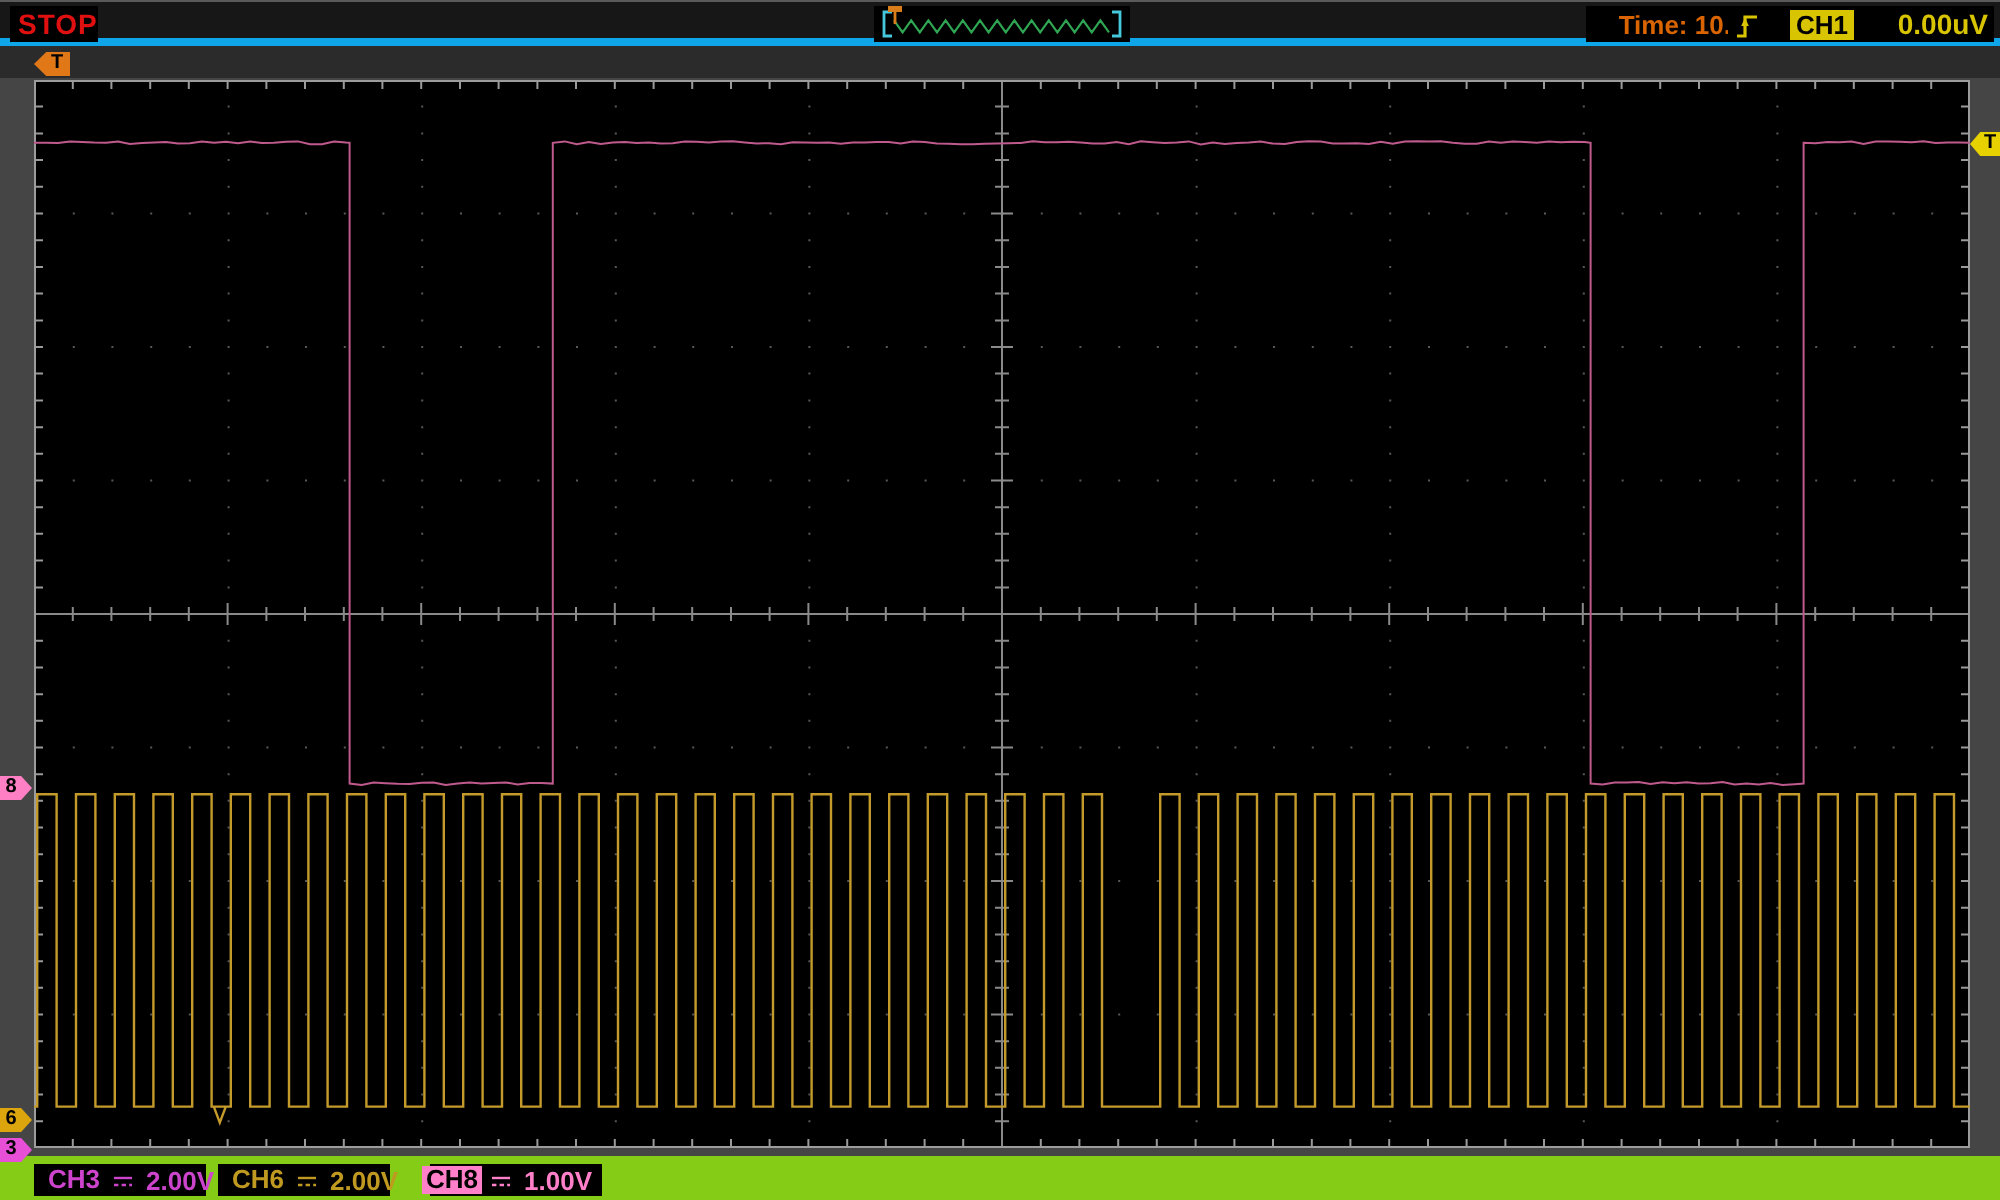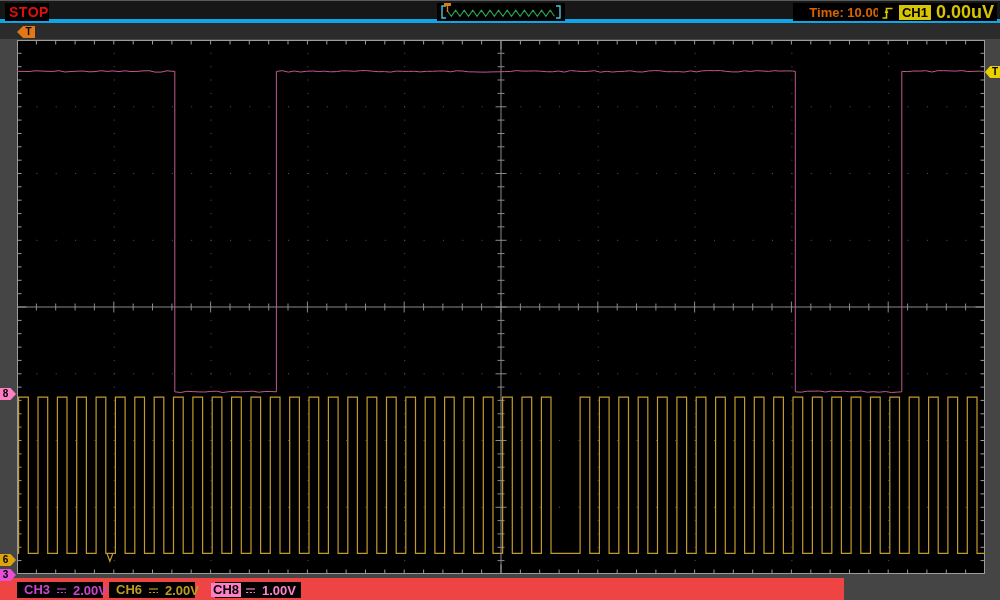--- a/index.html
+++ b/index.html
@@ -8,34 +8,34 @@
     background:#454545;font-family:"Liberation Sans",sans-serif;
     -webkit-font-smoothing:none;
   }
   
   .topbar{position:absolute;left:0;top:0;width:1000px;height:23px;background:#171717;
           border-top:1px solid #5a5a5a;border-bottom:4px solid #0ea5e9;box-sizing:border-box;}
   .tbox{position:absolute;top:2px;height:18px;background:#000;display:flex;align-items:center;box-sizing:border-box;}
   .stop{left:5px;width:44px;padding-left:4px;color:#e01010;font-weight:bold;font-size:14px;letter-spacing:.5px;}
   .preview{left:437px;width:128px;}
   .timebox{left:793px;width:122px;justify-content:center;color:#d96400;font-weight:bold;font-size:13px;}
-  .triggroup{position:absolute;right:3px;top:2px;height:18px;display:flex;align-items:center;gap:5px;background:#000;padding:0 3px;}
+  .triggroup{position:absolute;right:3px;top:2px;height:18px;display:flex;align-items:center;gap:15px;background:#000;padding:0 3px;}
   .trig-badge{color:#000;font-weight:bold;font-size:13px;padding:0 3px;line-height:15px;}
-  .trig-level{font-weight:bold;font-size:18px;min-width:52px;text-align:right;}
+  .trig-level{font-weight:bold;font-size:14px;min-width:52px;text-align:right;}
   
   .stage{position:absolute;left:0;top:23px;width:1000px;height:555px;background:#454545;}
   .topstrip{position:absolute;left:0;top:0;width:1000px;height:16px;background:#2b2b2b;}
   .plot{position:absolute;left:17px;top:17px;width:968px;height:534px;background:#000;}
   
   .flag{position:absolute;width:16px;height:12px;font-size:10px;font-weight:bold;color:#000;
         display:flex;align-items:center;justify-content:center;z-index:30;line-height:12px;}
   .tip-right{clip-path:polygon(0 0,66% 0,100% 50%,66% 100%,0 100%);padding-right:5px;box-sizing:border-box;}
   .tip-left{clip-path:polygon(100% 0,34% 0,0 50%,34% 100%,100% 100%);padding-left:5px;box-sizing:border-box;}
   
-  .bottombar{position:absolute;left:0;top:578px;width:844px;height:22px;background:#ef4444;}
+  .bottombar{position:absolute;left:0;top:578px;width:1000px;height:22px;background:#84cc16;}
   .chbox{position:absolute;top:4px;height:16px;background:#000;display:flex;align-items:center;
          gap:4px;padding:0 5px;box-sizing:border-box;font-weight:bold;font-size:13px;cursor:default;}
   .ch-id{line-height:14px;padding:0 2px;}
   .coupling-icon{flex:0 0 auto;}
   .ch-scale{margin-left:2px;}
 </style>
 </head>
 <body>
 
 <div class="topbar">

